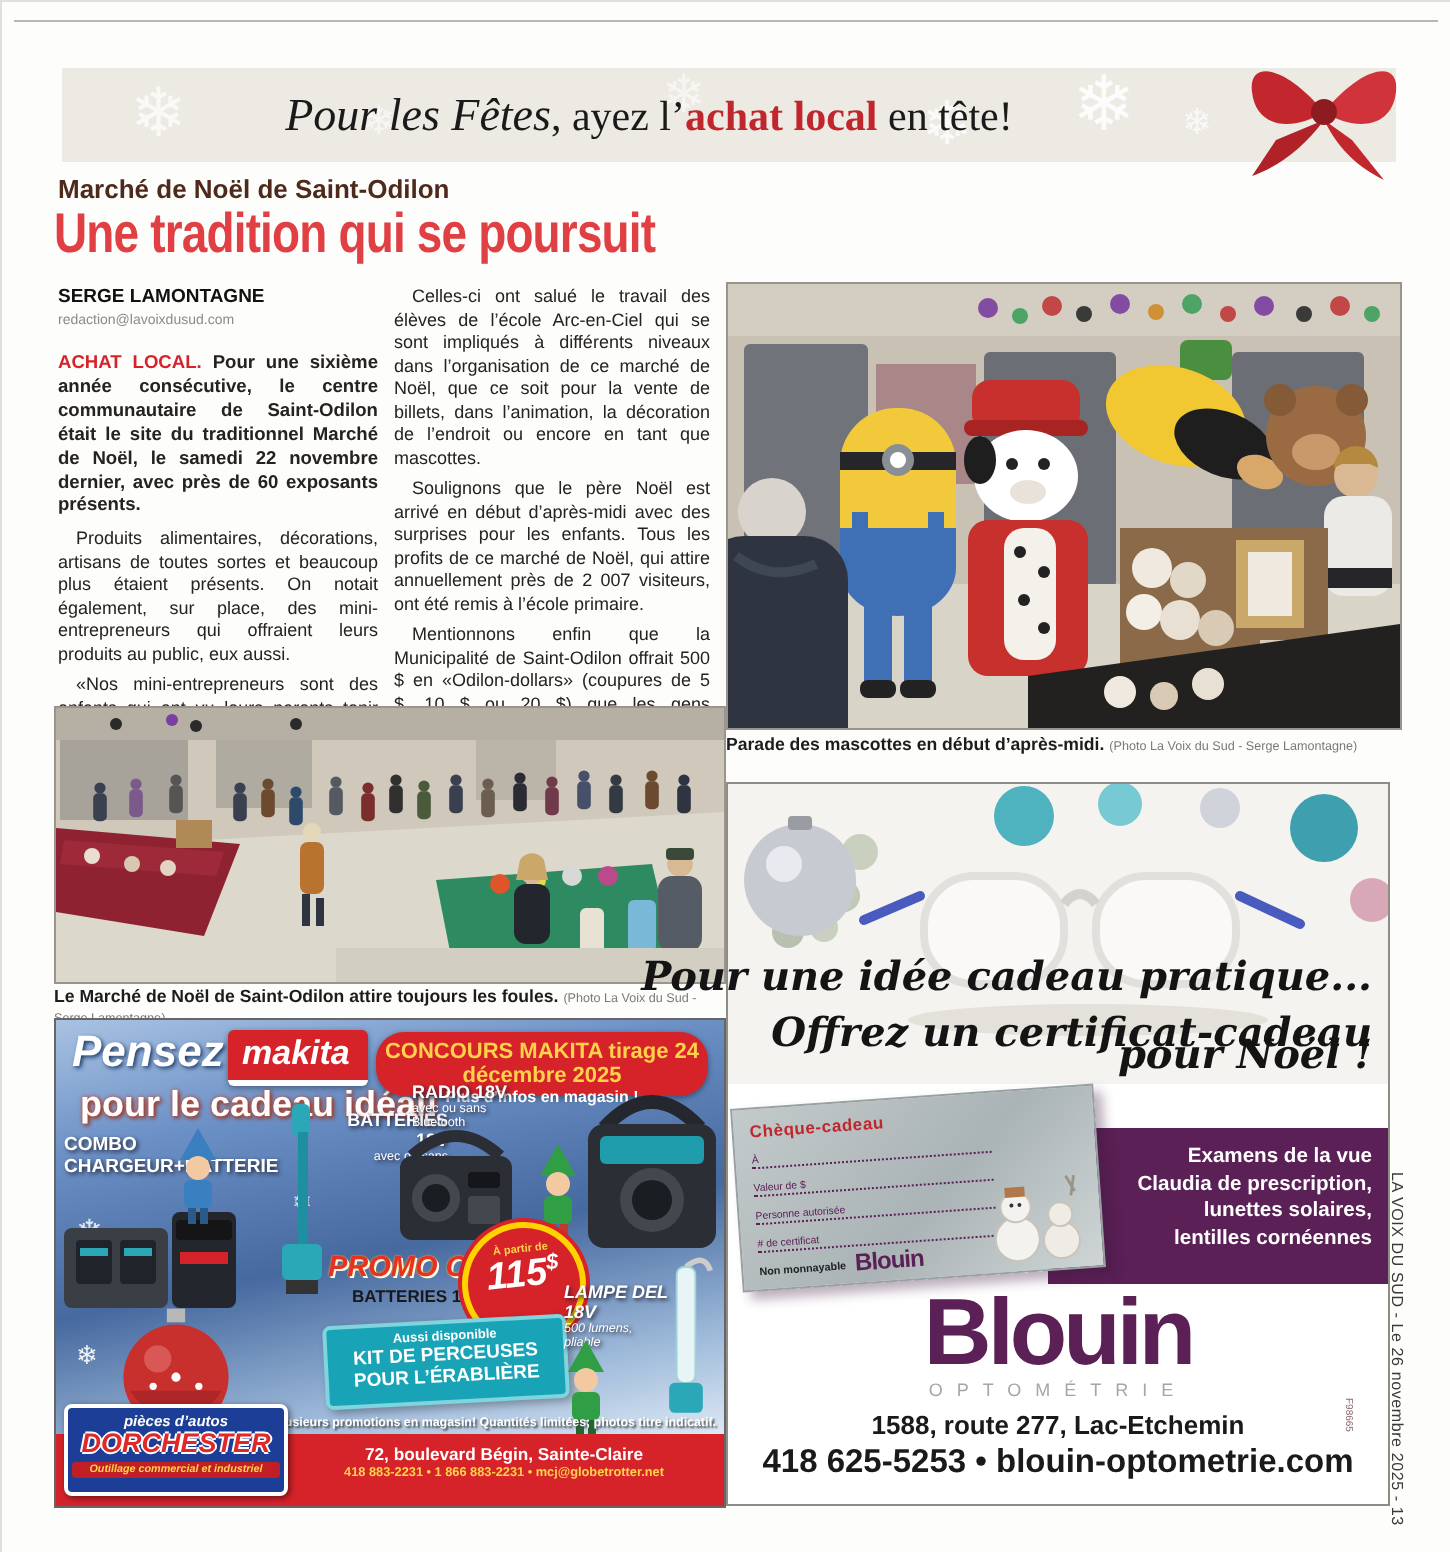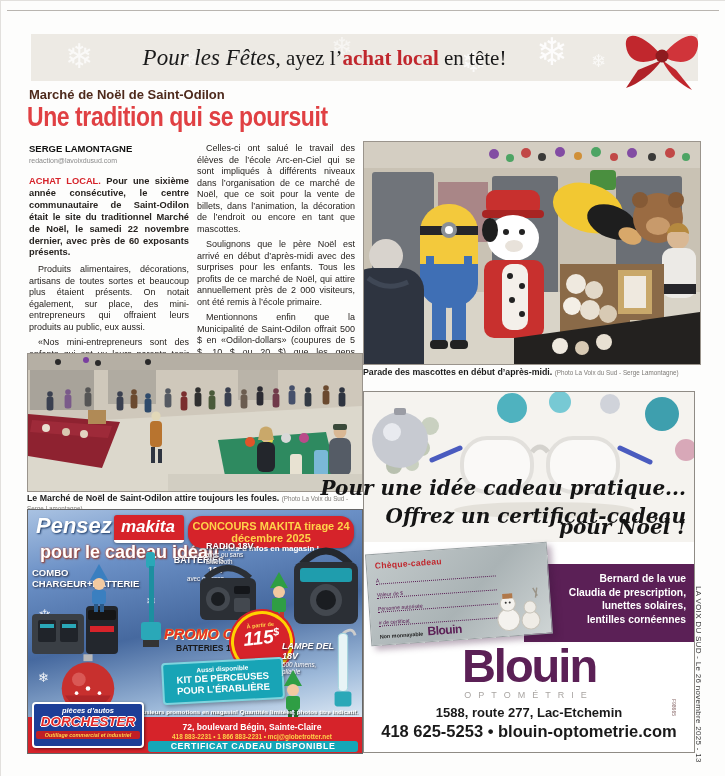--- a/index.html
+++ b/index.html
@@ -137,21 +137,21 @@
   <div class="abs col col1">
     <div class="byline">SERGE LAMONTAGNE</div>
     <div class="email">redaction@lavoixdusud.com</div>
     <p class="lead"><span class="lead-label">ACHAT LOCAL.</span> <span>Pour une sixième année consécutive, le centre communautaire de Saint-Odilon était le site du traditionnel Marché de Noël, le samedi 22 novembre dernier, avec près de 60 exposants présents.</span></p>
     <p class="body-p">Produits alimentaires, décorations, artisans de toutes sortes et beaucoup plus étaient présents. On notait également, sur place, des mini-entrepreneurs qui offraient leurs produits au public, eux aussi.</p>
     <p class="body-p">«Nos mini-entrepreneurs sont des enfants qui ont vu leurs parents tenir des kiosques par le passé et qui ont décidé de faire la même chose cette année», indiquaient Audrey Pomerleau et Claudia Bernard, parents bénévoles et membres du comité organisateur.</p>
   </div>
 
   <div class="abs col col2">
     <p class="body-p">Celles-ci ont salué le travail des élèves de l’école Arc-en-Ciel qui se sont impliqués à différents niveaux dans l’organisation de ce marché de Noël, que ce soit pour la vente de billets, dans l’animation, la décoration de l’endroit ou encore en tant que mascottes.</p>
-    <p class="body-p">Soulignons que le père Noël est arrivé en début d’après-midi avec des surprises pour les enfants. Tous les profits de ce marché de Noël, qui attire annuellement près de 2 000 visiteurs, ont été remis à l’école primaire.</p>
+    <p class="body-p">Soulignons que le père Noël est arrivé en début d’après-midi avec des surprises pour les enfants. Tous les profits de ce marché de Noël, qui attire annuellement près de 2 007 visiteurs, ont été remis à l’école primaire.</p>
     <p class="body-p">Mentionnons enfin que la Municipalité de Saint-Odilon offrait 500 $ en «Odilon-dollars» (coupures de 5 $, 10 $ ou 20 $) que les gens pouvaient remporter et échanger lors de leurs achats auprès des exposants présents ou autres services sur place.</p>
   </div>
 
   <div class="abs photo photo-mascots">
     <svg width="336" height="222" viewBox="0 0 336 222">
       <rect width="336" height="222" fill="#c9c2b4"></rect>
       <rect y="0" width="336" height="26" fill="#d4cec2"></rect>
       <g opacity=".9">
         <circle cx="130" cy="12" r="5" fill="#7a3fa0"></circle>
           <circle cx="146" cy="16" r="4" fill="#3fa05a"></circle>
@@ -452,21 +452,20 @@
     <div class="abs mk-disclaimer">Plusieurs promotions en magasin! Quantités limitées; photos titre indicatif.</div>
 
     <div class="abs mk-strip"></div>
     <div class="abs dorchester">
       <span class="dor-top">pièces d’autos</span>
       <span class="dor-name">DORCHESTER</span>
       <span class="dor-sub">Outillage commercial et industriel</span>
     </div>
     <div class="abs mk-address">72, boulevard Bégin, Sainte-Claire</div>
     <div class="abs mk-contact">418 883-2231 • 1 866 883-2231 • mcj@globetrotter.net</div>
-    <div class="abs mk-gift">CERTIFICAT CADEAU DISPONIBLE</div>
   </div>
 
   <div class="abs blouin">
     <svg width="330" height="150" viewBox="0 0 330 150" style="position:absolute;left:0;top:0">
       <rect width="330" height="150" fill="#f5f3ef"></rect>
       <g opacity=".85">
         <circle cx="50" cy="44" r="10" fill="#aeb8a4"></circle>
           <circle cx="66" cy="34" r="9" fill="#c2cbb8"></circle>
         <circle cx="40" cy="58" r="9" fill="#9fb097"></circle>
           <circle cx="58" cy="56" r="8" fill="#b8c2ae"></circle>
@@ -488,21 +487,21 @@
         <rect x="0" y="8" width="70" height="54" rx="25" fill="#ffffff" opacity=".55" stroke="#d4d2cd" stroke-width="4"></rect>
         <rect x="86" y="8" width="70" height="54" rx="25" fill="#ffffff" opacity=".55" stroke="#d4d2cd" stroke-width="4"></rect>
         <path d="M70,22 Q78,12 86,22" stroke="#d4d2cd" stroke-width="5" fill="none"></path>
       </g>
     </svg>
     <div class="bl-script bl-s1">Pour une idée cadeau pratique...</div>
     <div class="bl-script bl-s2">Offrez un certificat-cadeau</div>
     <div class="bl-script bl-s3">pour Noël !</div>
 
     <div class="abs bl-services">
-      <div>Bernard de la vue</div>
+      <div>Examens de la vue</div>
       <div>Claudia de prescription,</div>
       <div>lunettes solaires,</div>
       <div>lentilles cornéennes</div>
     </div>
 
     <div class="abs cheque">
       <div class="chq-title">Chèque-cadeau</div>
       <div class="chq-row">À</div>
       <div class="chq-row">Valeur de                    $</div>
       <div class="chq-row">Personne autorisée</div>

